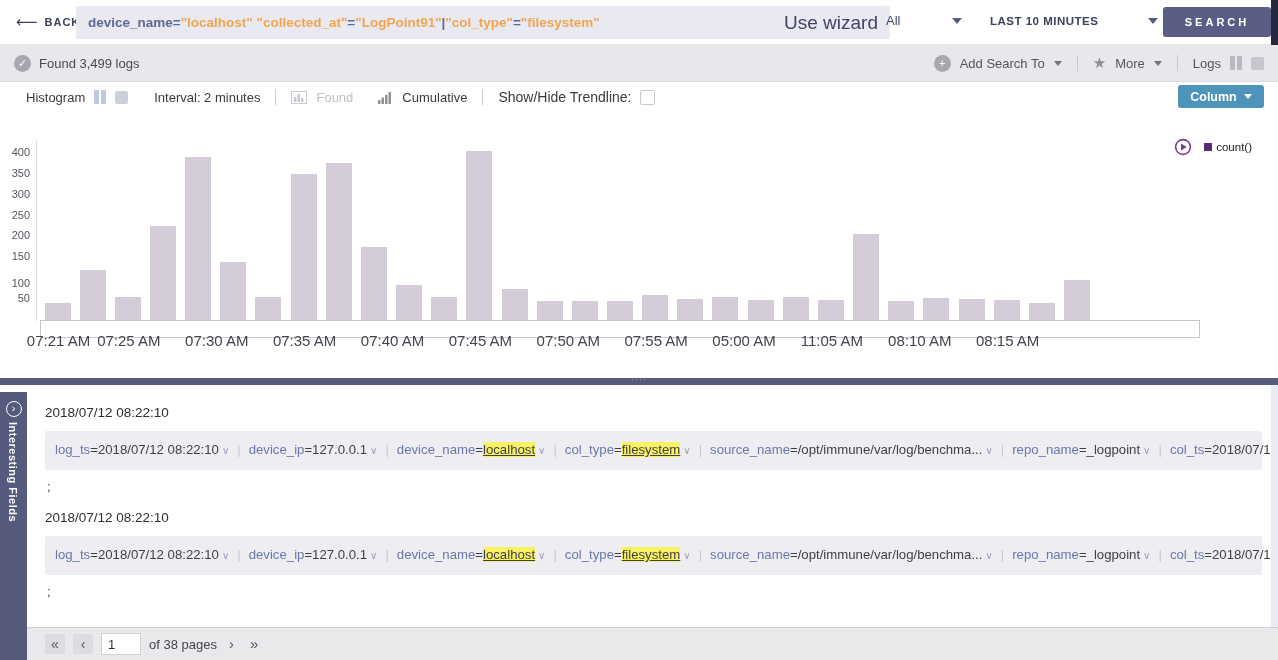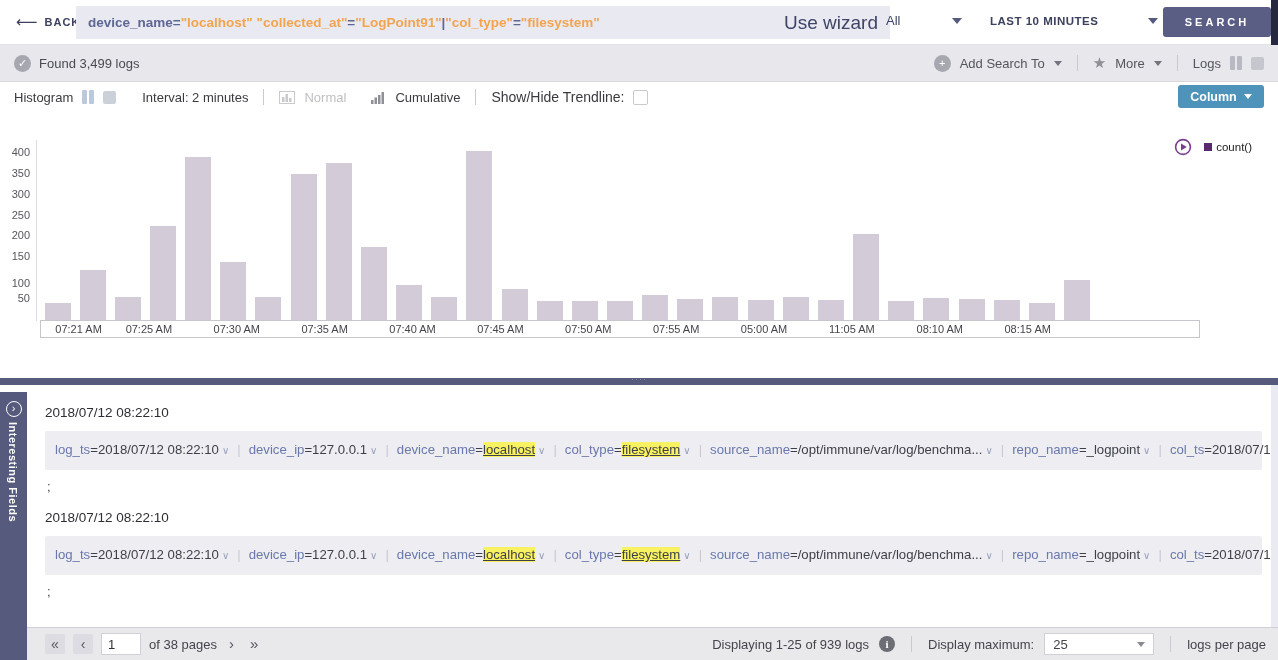--- a/index.html
+++ b/index.html
@@ -32,35 +32,35 @@
   .vsep { width:1px; height:16px; background:#c9c9cf; margin:0 6px; }
   .star { color:#8f8f98; font-size:15px; }
   .icon-pause { display:inline-flex; gap:2px; align-items:flex-end; }
   .icon-pause i { width:5px; height:14px; background:#b9b9c4; border-radius:1px; display:inline-block; }
   .icon-square { width:13px; height:13px; background:#c6c6cf; border-radius:2px; display:inline-block; }
   .icon-pause.blue i { background:#bcc8dc; }
   .icon-square.blue { background:#ccd0d9; }
   .sm-caret { width:0;height:0;border-left:4px solid transparent;border-right:4px solid transparent;border-top:5px solid #73737d; display:inline-block; }
 
   
-  .controls { position:absolute; top:82px; left:0; right:0; height:30px; background:#fff; display:flex; align-items:center; padding-left:14px; gap:9px; font-size:13px; color:#3a3a40; }
+  .controls { position:absolute; top:82px; left:0; right:0; height:30px; background:#fff; display:flex; align-items:center; padding-left:26px; gap:9px; font-size:13px; color:#3a3a40; }
   .controls .muted { color:#bfbfc4; }
   .chkbox { width:15px; height:15px; border:1px solid #c9c9cf; border-radius:2px; background:#fff; display:inline-block; cursor:pointer; }
   .columnbtn { position:absolute; right:14px; top:3px; width:86px; height:23px; background:#4e93b9; border:none; border-radius:3px; color:#fff; font-size:12.5px; font-weight:bold; display:flex; align-items:center; justify-content:center; gap:7px; cursor:pointer; font-family:"Liberation Sans",sans-serif; }
   .columnbtn .caret { border-top-color:#fff; border-left-width:4px; border-right-width:4px; border-top-width:5px; }
   .trendlbl { font-size:14px; }
 
   
   .chart { position:absolute; top:112px; left:0; right:0; height:266px; background:#fff; }
   .ylab { position:absolute; left:0; width:30px; text-align:right; font-size:11px; color:#55555e; }
   .yaxisline { position:absolute; left:36px; top:28px; width:1px; height:181px; background:#dcdce2; }
   .bars { position:absolute; left:40px; top:28px; width:1160px; height:180px; }
   .bar { position:absolute; bottom:0; background:#d3cbd8; cursor:pointer; }
   .xstrip { position:absolute; left:40px; top:208px; width:1160px; height:18px; border:1px solid #c6c6cc; background:#fff; }
-  .xtick { position:absolute; top:2px; transform:translateX(-50%); font-size:11px; color:#44444c; white-space:nowrap;margin-left:20px; }
+  .xtick { position:absolute; top:11px; transform:translateX(-50%); font-size:15px; color:#44444c; white-space:nowrap; }
   .xdate { position:absolute; left:40px; top:232px; width:1160px; text-align:center; font-size:11px; color:#44444c; }
   .legend { position:absolute; right:26px; top:26px; display:flex; align-items:center; gap:12px; }
   .legend .entry { display:flex; align-items:center; gap:4px; font-size:11.5px; color:#222; }
   .legend .sq { width:8px; height:8px; background:#5a2a6e; display:inline-block; }
 
   
   .divider { position:absolute; top:378px; left:0; right:0; height:7px; background:#565a7c; }
   .divider .dots { position:absolute; left:50%; top:-2px; transform:translateX(-50%); color:#9093ac; font-size:9px; letter-spacing:1px; line-height:6px; }
   .collapsetab { position:absolute; top:385px; left:50%; transform:translateX(-50%); width:56px; height:14px; background:#565a7c; border-radius:0 0 7px 7px; display:flex; align-items:center; justify-content:center; cursor:pointer; }
 
@@ -148,21 +148,21 @@
   <span class="icon-square blue"></span>
   <span style="width:8px"></span>
   <span>Interval: 2 minutes</span>
   <span class="vsep"></span>
   <svg width="16" height="13" viewBox="0 0 16 13">
       <rect x="0.5" y="0.5" width="15" height="12" fill="none" stroke="#c9c9cf"></rect>
       <rect x="3" y="6" width="2.5" height="5" fill="#c9c9cf"></rect>
       <rect x="6.5" y="3" width="2.5" height="8" fill="#c9c9cf"></rect>
       <rect x="10" y="7" width="2.5" height="4" fill="#c9c9cf"></rect>
     </svg>
-  <span class="muted">Normal</span>
+  <span class="muted">Found</span>
   <span style="width:6px"></span>
   <svg width="16" height="13" viewBox="0 0 16 13">
       <rect x="1" y="9" width="2.5" height="4" fill="#8f8f98"></rect>
       <rect x="4.5" y="6.5" width="2.5" height="6.5" fill="#8f8f98"></rect>
       <rect x="8" y="4" width="2.5" height="9" fill="#8f8f98"></rect>
       <rect x="11.5" y="1" width="2.5" height="12" fill="#8f8f98"></rect>
     </svg>
   <span>Cumulative</span>
   <span class="vsep"></span>
   <span class="trendlbl">Show/Hide Trendline:</span>
@@ -272,25 +272,13 @@
 </div>
 <div class="scrolltrack"></div>
 
 <div class="footer">
   <button class="pgbtn">«</button>
   <button class="pgbtn">‹</button>
   <input class="pginput" value="1" style="">
   <span>of 38 pages</span>
   <button class="pgbtn pgplain">›</button>
   <button class="pgbtn pgplain">»</button>
-  <div class="foot-right">
-    <span>Displaying 1-25 of 939 logs</span>
-    <span class="info-ic">i</span>
-    <span class="vsep"></span>
-    <span>Display maximum:</span>
-    <span class="maxsel">
-      <span>25</span>
-      <span class="caret"></span>
-    </span>
-    <span class="vsep"></span>
-    <span>logs per page</span>
-  </div>
 </div>
 
 </body></html>

